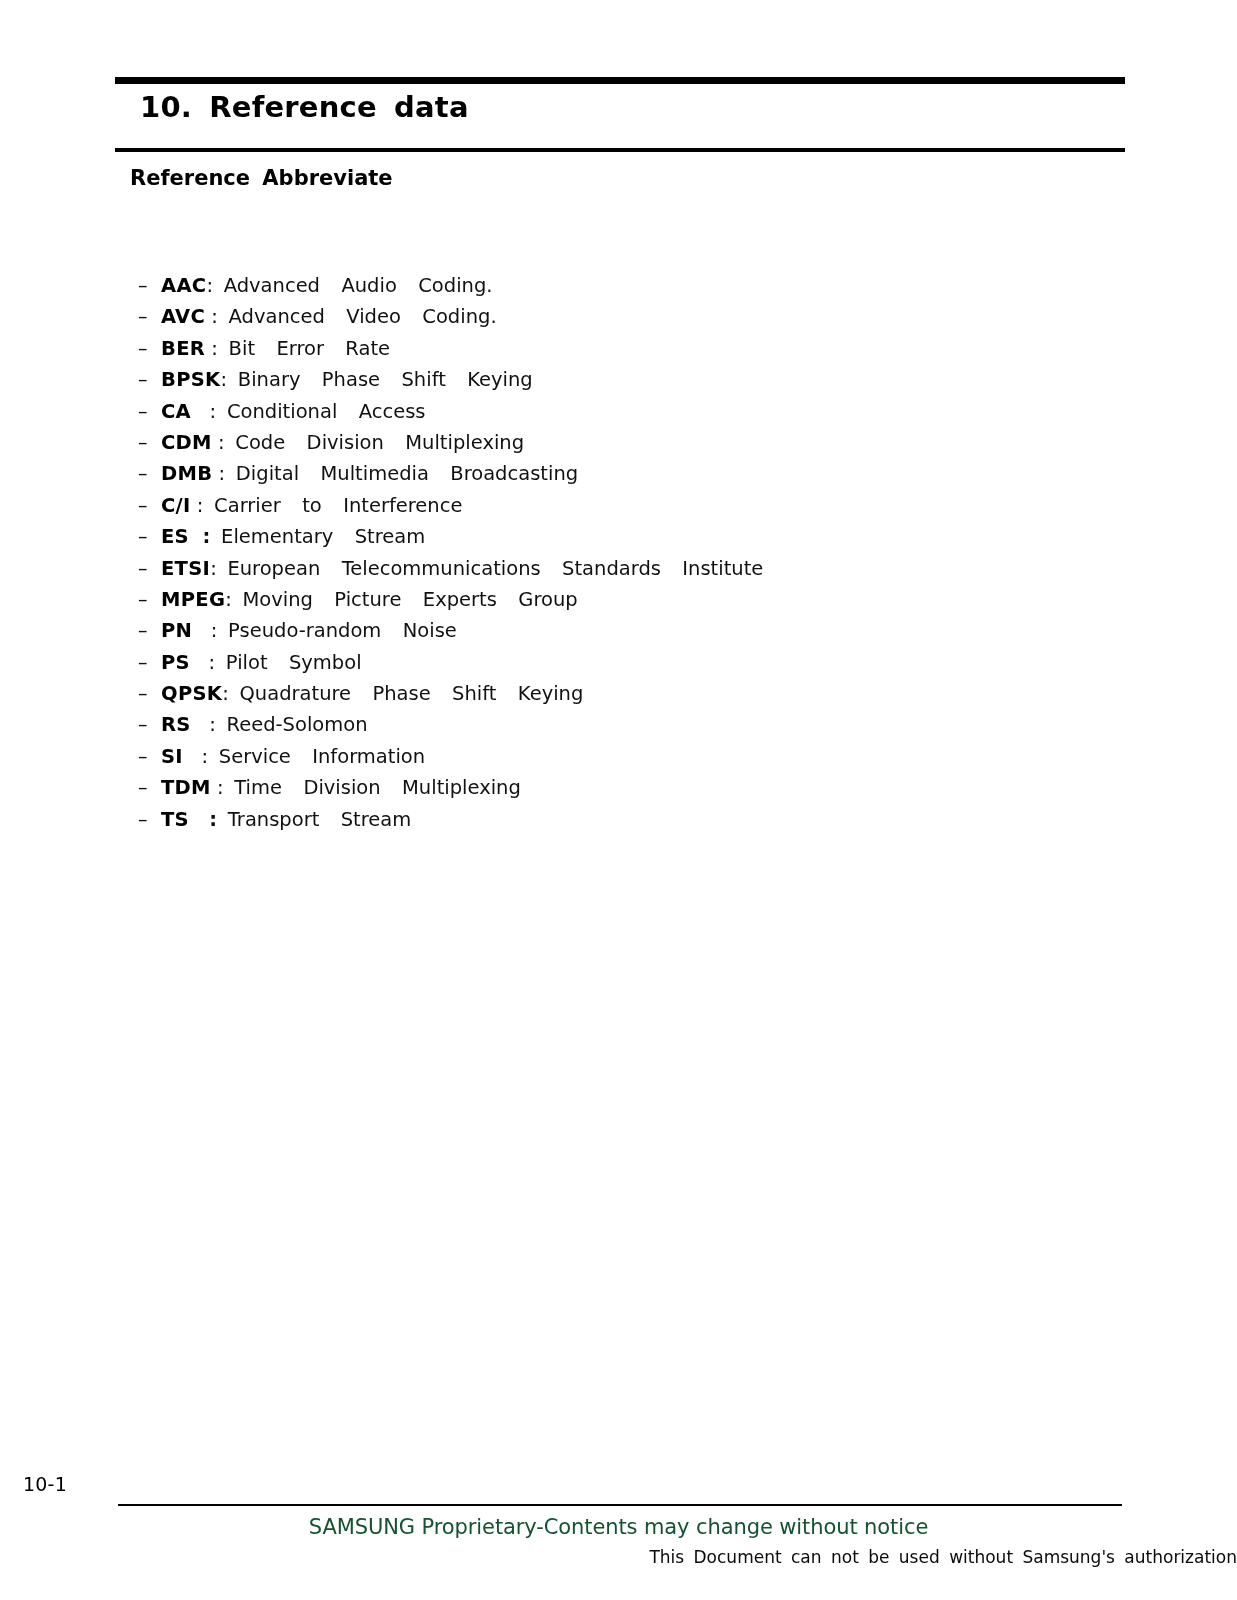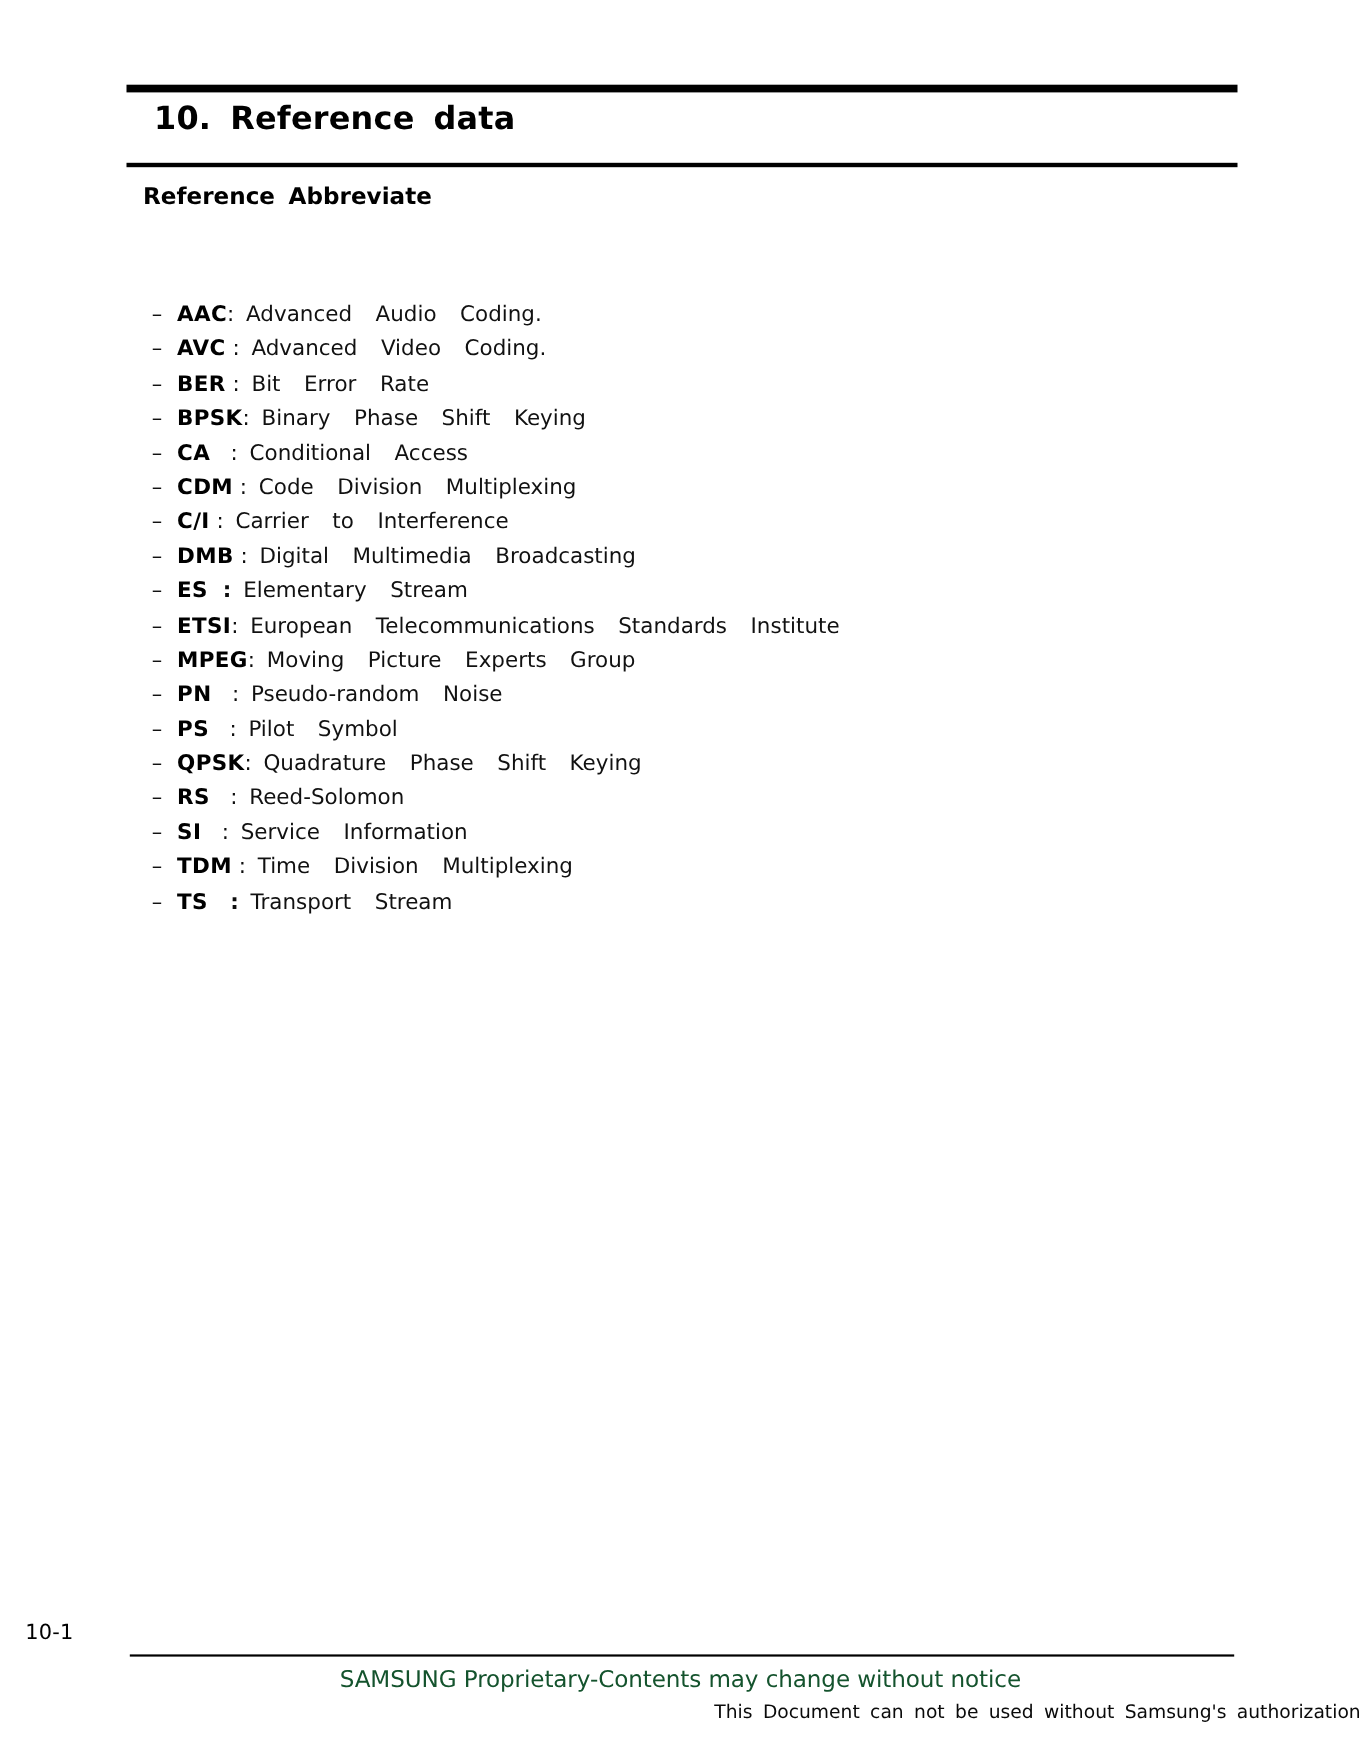--- a/index.html
+++ b/index.html
@@ -173,22 +173,22 @@
 
   <div class="section-heading">Reference  Abbreviate</div>
 
   <div class="abbr-list">
       <div class="abbr-item"><span class="abbr-bullet">–</span><span class="abbr-term">AAC</span><span class="abbr-sep">:</span><span class="abbr-def"> Advanced  Audio  Coding.</span></div>
       <div class="abbr-item"><span class="abbr-bullet">–</span><span class="abbr-term">AVC</span><span class="abbr-sep"> :</span><span class="abbr-def"> Advanced  Video  Coding.</span></div>
       <div class="abbr-item"><span class="abbr-bullet">–</span><span class="abbr-term">BER</span><span class="abbr-sep"> :</span><span class="abbr-def"> Bit  Error  Rate</span></div>
       <div class="abbr-item"><span class="abbr-bullet">–</span><span class="abbr-term">BPSK</span><span class="abbr-sep">:</span><span class="abbr-def"> Binary  Phase  Shift  Keying</span></div>
       <div class="abbr-item"><span class="abbr-bullet">–</span><span class="abbr-term">CA</span><span class="abbr-sep">   :</span><span class="abbr-def"> Conditional  Access</span></div>
       <div class="abbr-item"><span class="abbr-bullet">–</span><span class="abbr-term">CDM</span><span class="abbr-sep"> :</span><span class="abbr-def"> Code  Division  Multiplexing</span></div>
+      <div class="abbr-item"><span class="abbr-bullet">–</span><span class="abbr-term">DMB</span><span class="abbr-sep"> :</span><span class="abbr-def"> Digital  Multimedia  Broadcasting</span></div>
       <div class="abbr-item"><span class="abbr-bullet">–</span><span class="abbr-term">C/I</span><span class="abbr-sep"> :</span><span class="abbr-def"> Carrier  to  Interference</span></div>
-      <div class="abbr-item"><span class="abbr-bullet">–</span><span class="abbr-term">DMB</span><span class="abbr-sep"> :</span><span class="abbr-def"> Digital  Multimedia  Broadcasting</span></div>
       <div class="abbr-item"><span class="abbr-bullet">–</span><span class="abbr-term">ES</span><span class="abbr-sep bold">  :</span><span class="abbr-def"> Elementary  Stream</span></div>
       <div class="abbr-item"><span class="abbr-bullet">–</span><span class="abbr-term">ETSI</span><span class="abbr-sep">:</span><span class="abbr-def"> European  Telecommunications  Standards  Institute</span></div>
       <div class="abbr-item"><span class="abbr-bullet">–</span><span class="abbr-term">MPEG</span><span class="abbr-sep">:</span><span class="abbr-def"> Moving  Picture  Experts  Group</span></div>
       <div class="abbr-item"><span class="abbr-bullet">–</span><span class="abbr-term">PN</span><span class="abbr-sep">   :</span><span class="abbr-def"> Pseudo-random  Noise</span></div>
       <div class="abbr-item"><span class="abbr-bullet">–</span><span class="abbr-term">PS</span><span class="abbr-sep">   :</span><span class="abbr-def"> Pilot  Symbol</span></div>
       <div class="abbr-item"><span class="abbr-bullet">–</span><span class="abbr-term">QPSK</span><span class="abbr-sep">:</span><span class="abbr-def"> Quadrature  Phase  Shift  Keying</span></div>
       <div class="abbr-item"><span class="abbr-bullet">–</span><span class="abbr-term">RS</span><span class="abbr-sep">   :</span><span class="abbr-def"> Reed-Solomon</span></div>
       <div class="abbr-item"><span class="abbr-bullet">–</span><span class="abbr-term">SI</span><span class="abbr-sep">   :</span><span class="abbr-def"> Service  Information</span></div>
       <div class="abbr-item"><span class="abbr-bullet">–</span><span class="abbr-term">TDM</span><span class="abbr-sep"> :</span><span class="abbr-def"> Time  Division  Multiplexing</span></div>
       <div class="abbr-item"><span class="abbr-bullet">–</span><span class="abbr-term">TS</span><span class="abbr-sep bold">   :</span><span class="abbr-def"> Transport  Stream</span></div>

